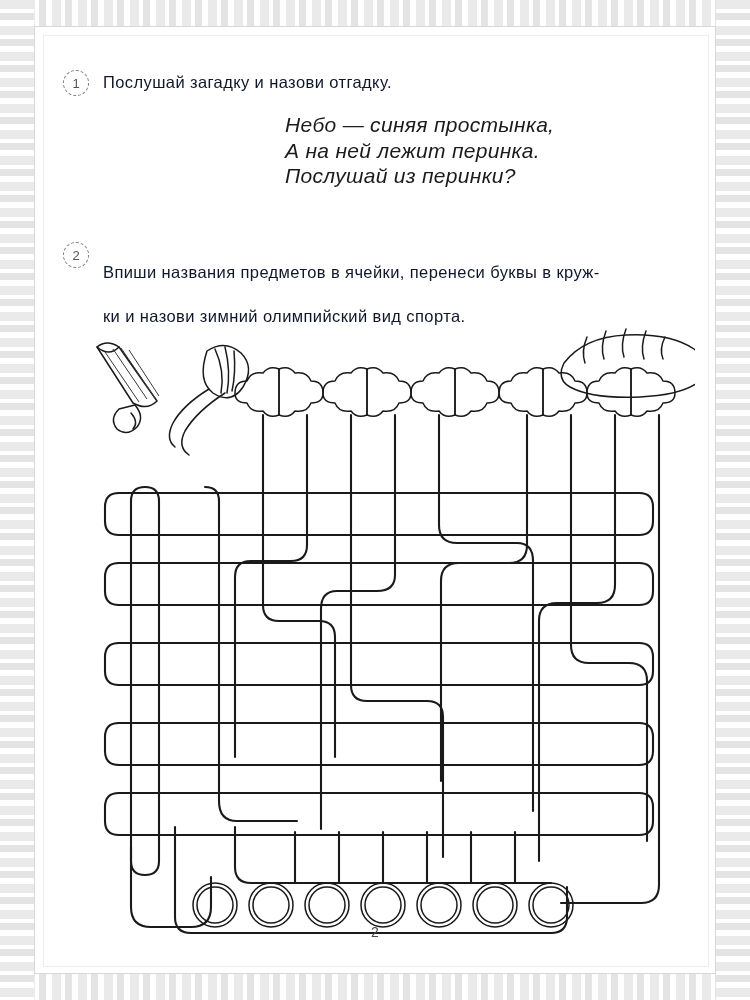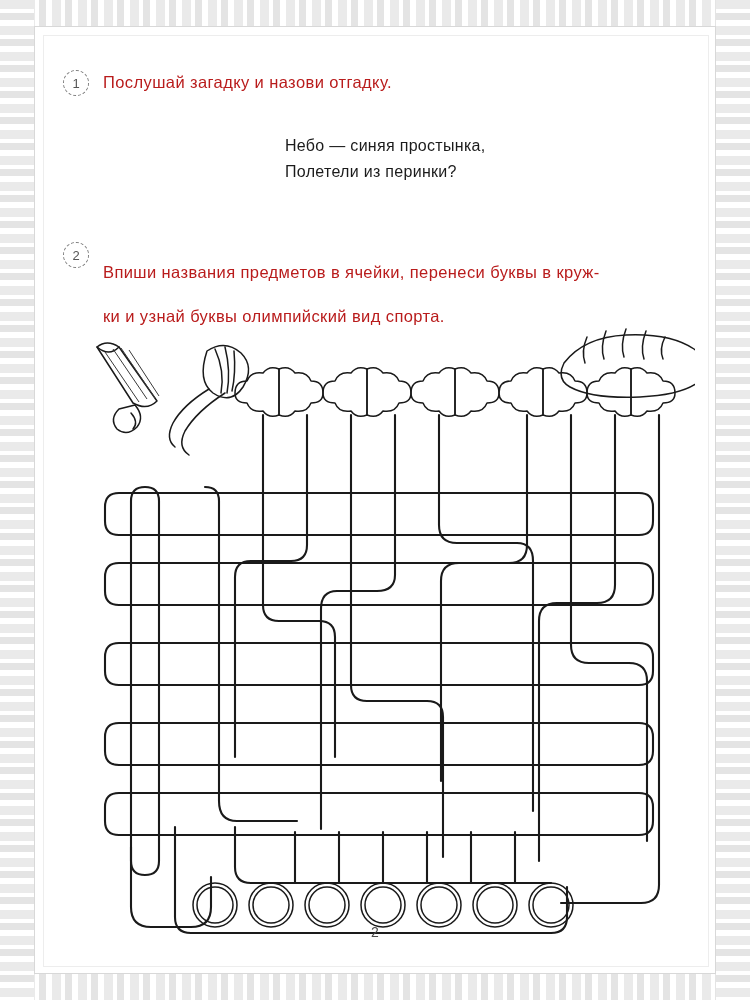--- a/index.html
+++ b/index.html
@@ -98,34 +98,35 @@
     font-size: 13px;
     color: #555;
     flex: 0 0 auto;
     margin-top: 1px;
     background: #fff;
   }
   .task-text {
     margin-left: 14px;
     font-size: 16.5px;
     line-height: 26px;
-    color: #b91c1c;
+    color: #0f172a;
     letter-spacing: 0.4px;
     max-width: 520px;
   }
   .task-text .l2 { display: block; margin-top: 18px; }
 
   .riddle {
     position: absolute;
     left: 250px;
-    top: 106px;
-    font-size: 16px;
+    top: 85px;
+    font-size: 21px;
     line-height: 25.5px;
     color: #1b1b1b;
     letter-spacing: 0.3px;
+    font-style: italic;
   }
 
   .page-number {
     position: absolute;
     left: 0;
     right: 0;
     bottom: 30px;
     text-align: center;
     font-size: 14px;
     color: #4a4a4a;
@@ -160,28 +161,29 @@
   <div class="sheet">
     <div class="inner-frame"></div>
 
     <div class="task" style="left:28px; top:42px;">
       <div class="bubble">1</div>
       <div class="task-text">Послушай загадку и назови отгадку.</div>
     </div>
 
     <div class="riddle">
       <div>Небо — синяя простынка,</div>
-      <div>Полетели из перинки?</div>
+      <div>А на ней лежит перинка.</div>
+      <div>Послушай из перинки?</div>
     </div>
 
     <div class="task" style="left:28px; top:214px;">
       <div class="bubble">2</div>
       <div class="task-text">
         <span class="l2">Впиши названия предметов в ячейки, перенеси буквы в круж-</span>
-        <span class="l2">ки и узнай буквы олимпийский вид спорта.</span>
+        <span class="l2">ки и назови зимний олимпийский вид спорта.</span>
       </div>
     </div>
 
     <div class="puzzle">
       <svg width="620" height="630" viewBox="0 0 620 630" xmlns="http://www.w3.org/2000/svg">
 
         <g>
           <path class="ln-thin" d="M22 20 q10 -8 22 0 l38 54 q-10 10 -24 2 z" fill="#fff"></path>
           <path class="ln-thin" d="M22 20 q12 10 22 0"></path>
           <path class="hatch" d="M30 25 l34 50 M38 22 l34 50 M46 21 l34 50 M54 23 l30 46"></path>

